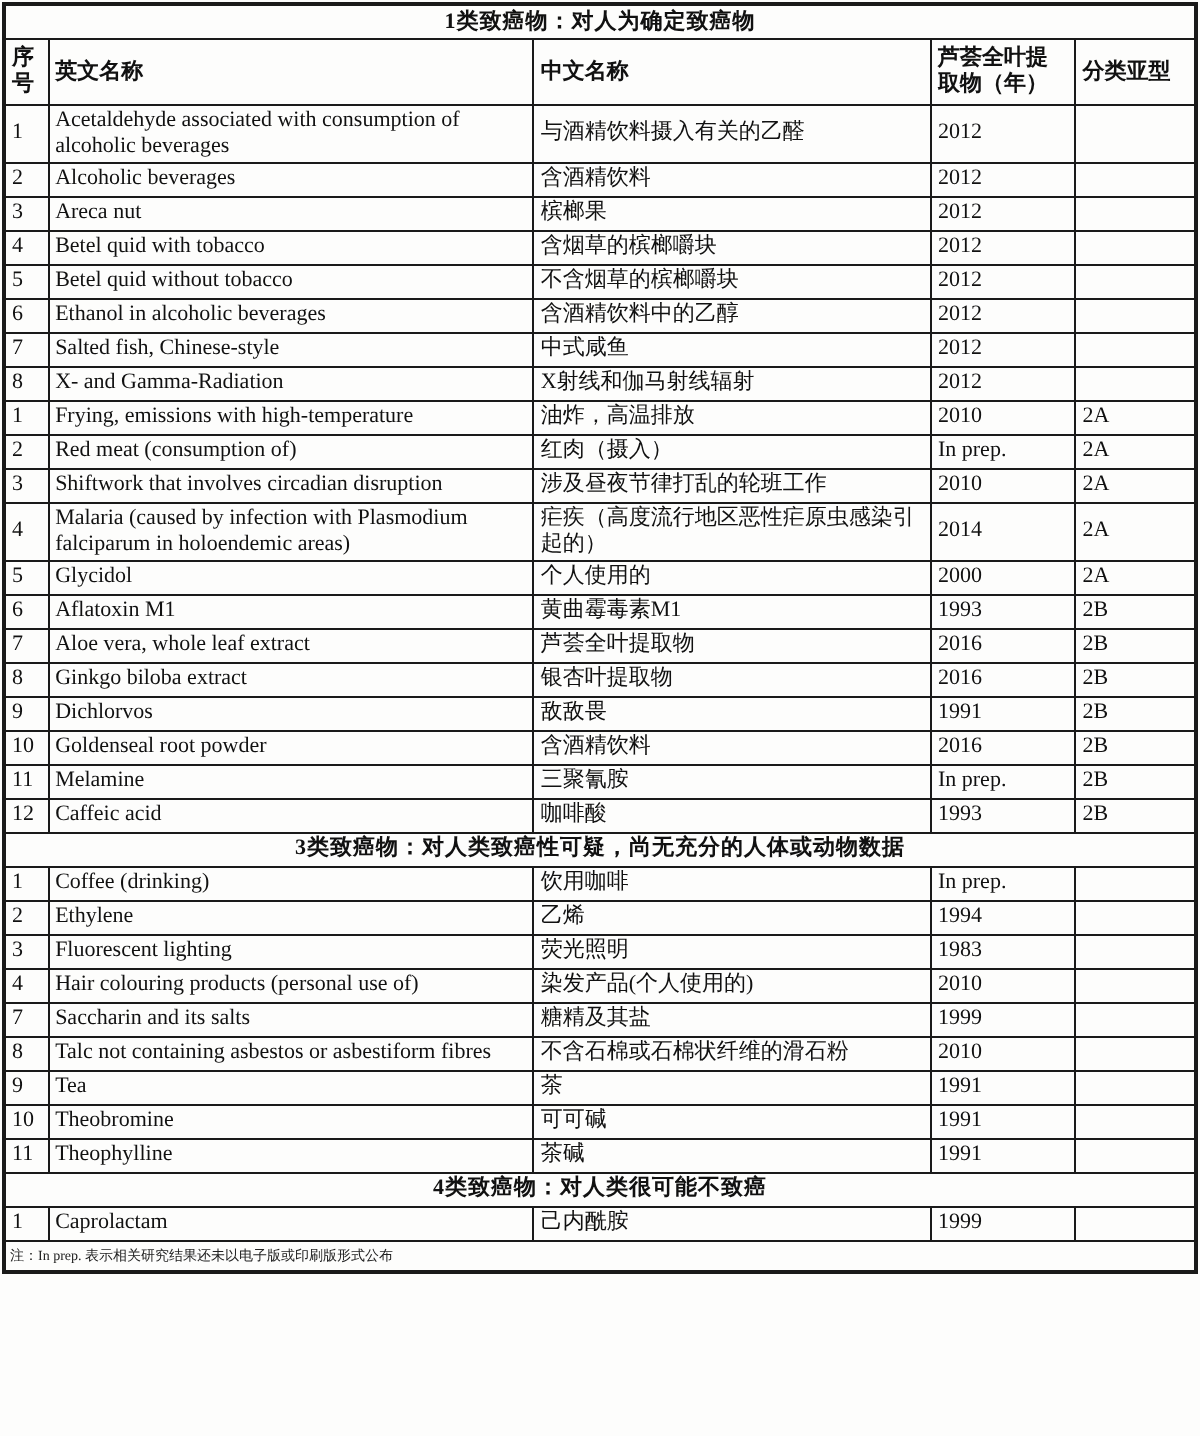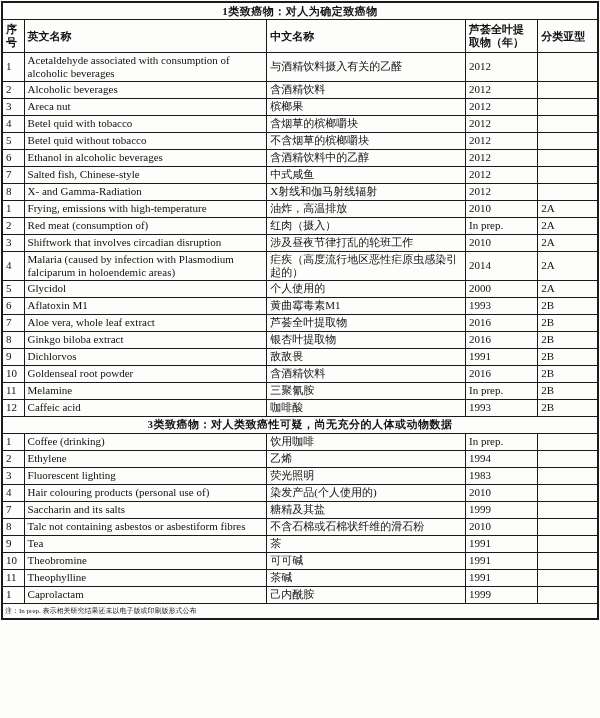--- a/index.html
+++ b/index.html
@@ -286,20 +286,23 @@
           <td class="col4"></td>
         </tr>
         <tr>
           <td class="col0">11</td>
           <td class="col1">Theophylline</td>
           <td class="col2">茶碱</td>
           <td class="col3">1991</td>
           <td class="col4"></td>
         </tr>
         <tr>
+          <td colspan="5" class="section-title">4类致癌物：对人类很可能不致癌</td>
+        </tr>
+        <tr>
           <td class="col0">1</td>
           <td class="col1">Caprolactam</td>
           <td class="col2">己内酰胺</td>
           <td class="col3">1999</td>
           <td class="col4"></td>
         </tr>
         <tr class="footnote-row">
           <td colspan="5">注：In prep. 表示相关研究结果还未以电子版或印刷版形式公布</td>
         </tr>
       </tbody>

